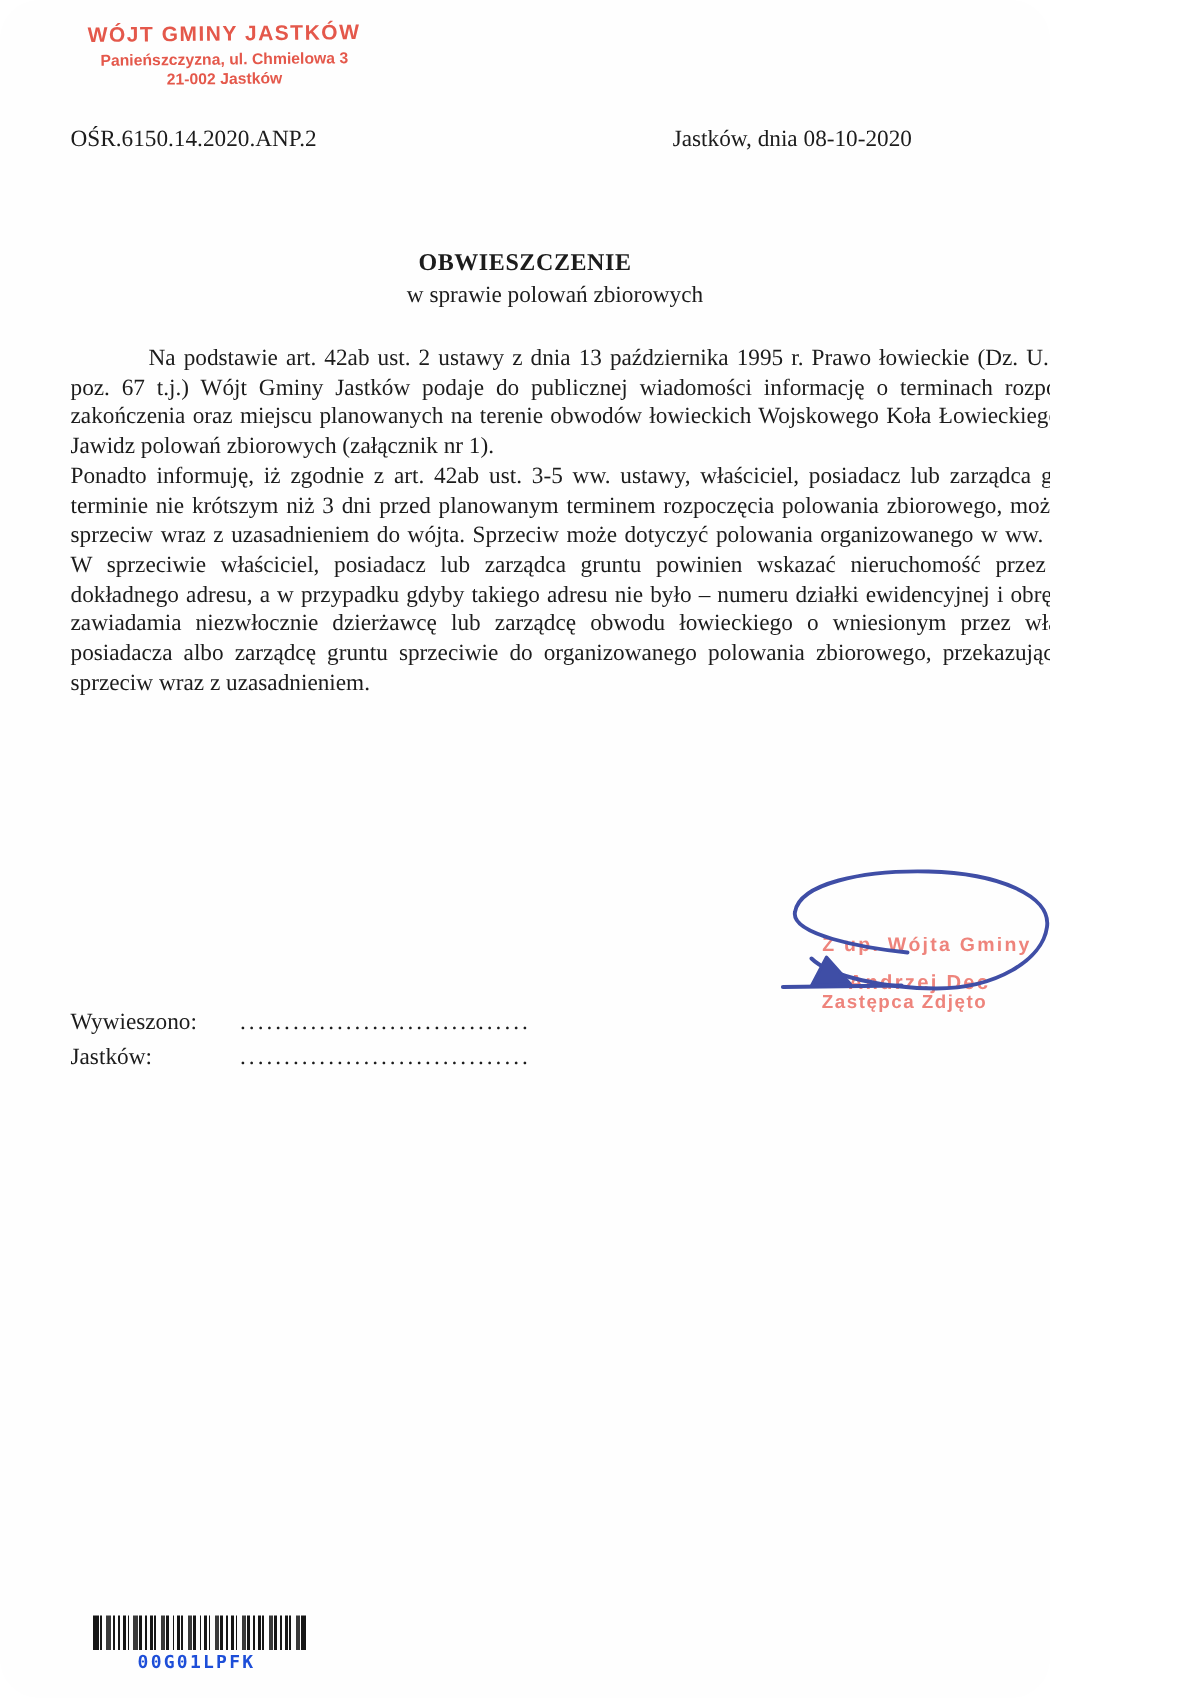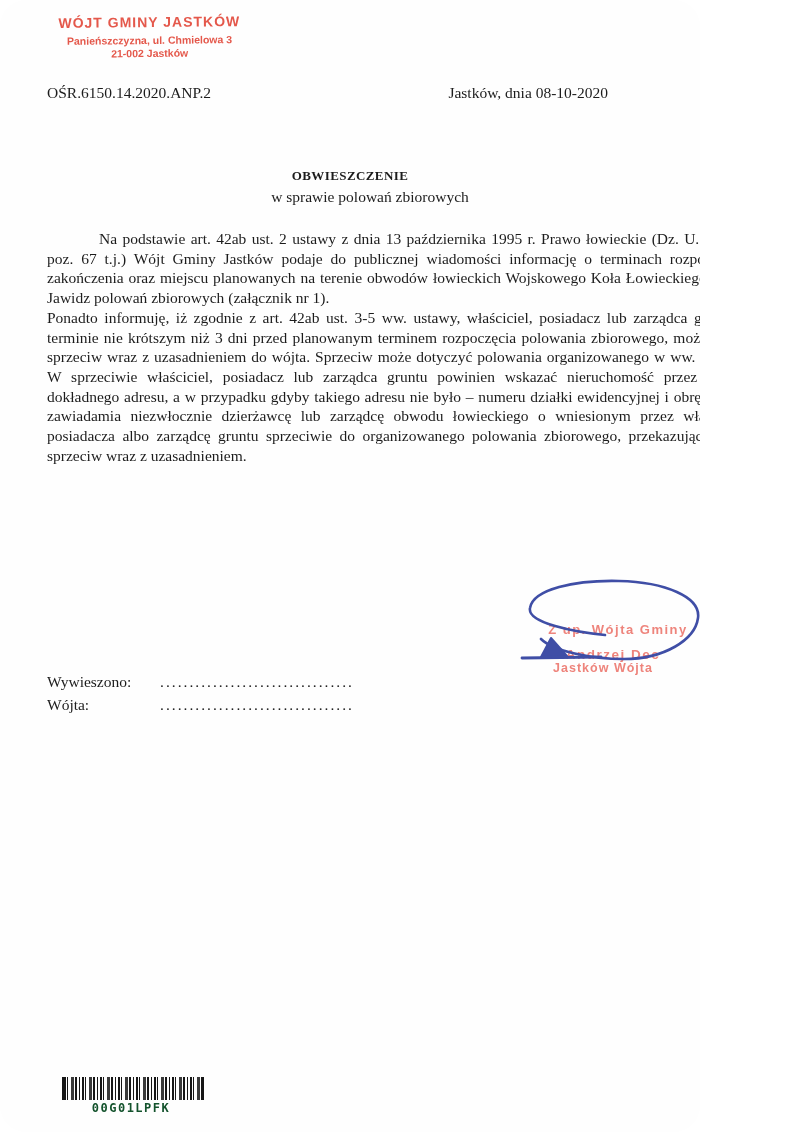--- a/index.html
+++ b/index.html
@@ -25,21 +25,21 @@
   .office-stamp .l2{font-size:10.5px;font-weight:600;line-height:14px;margin-top:2px;}
   .office-stamp .l3{font-size:10.5px;font-weight:600;line-height:13px;}
   
   .ref-row{
     position:absolute;top:84px;left:47px;right:92px;
     display:flex;justify-content:space-between;
     font-size:15.5px;
   }
   
   .title-block{position:absolute;top:166px;left:0;width:100%;text-align:center;}
-  .title-block .t1{font-size:13px;font-weight:bold;letter-spacing:.4px;line-height:20px;}
+  .title-block .t1{font-size:16px;font-weight:bold;letter-spacing:.4px;line-height:20px;}
   .title-block .t2{font-size:15.5px;line-height:20px;margin-top:1px;padding-left:40px;}
   .title-block .t3{font-size:15.5px;line-height:20px;}
   
   .body-text{
     position:absolute;top:229px;left:47px;width:709px;
     font-size:15.5px;line-height:19.7px;text-align:justify;
   }
   .body-text p{margin:0;}
   .body-text p.indent{text-indent:52px;}
   
@@ -66,21 +66,21 @@
       #161616 0 2px,#fdfdfd 2px 3px,
       #161616 3px 4px,#fdfdfd 4px 7px,
       #3a3a3a 7px 10px,#fdfdfd 10px 11px,
       #161616 11px 13px,#fdfdfd 13px 15px,
       #161616 15px 16px,#fdfdfd 16px 18px);
     border-left:2px solid #161616;border-right:2px solid #161616;
   }
   .barcode-text{
     font-family:"DejaVu Sans Mono", monospace;
     font-size:12px;font-weight:bold;letter-spacing:1.5px;
-    color:#14532d;margin-top:1px;
+    color:#1d4ed8;margin-top:1px;
   }
 </style>
 </head>
 <body>
 
 <div class="page">
 
   <div class="office-stamp">
     <div class="l1">WÓJT GMINY JASTKÓW</div>
     <div class="l2">Panieńszczyzna, ul. Chmielowa 3</div>
@@ -99,36 +99,36 @@
 
   <div class="body-text">
     <p class="indent">Na podstawie art. 42ab ust. 2 ustawy z dnia 13 października 1995 r. Prawo łowieckie (Dz. U. z 2020r. poz. 67 t.j.) Wójt Gminy Jastków podaje do publicznej wiadomości informację o terminach rozpoczęcia i zakończenia oraz miejscu planowanych na terenie obwodów łowieckich Wojskowego Koła Łowieckiego Nr 138 Jawidz polowań zbiorowych (załącznik nr 1).</p>
     <p>Ponadto informuję, iż zgodnie z art. 42ab ust. 3-5 ww. ustawy, właściciel, posiadacz lub zarządca gruntu, w terminie nie krótszym niż 3 dni przed planowanym terminem rozpoczęcia polowania zbiorowego, może zgłosić sprzeciw wraz z uzasadnieniem do wójta. Sprzeciw może dotyczyć polowania organizowanego w ww. terminie. W sprzeciwie właściciel, posiadacz lub zarządca gruntu powinien wskazać nieruchomość przez podanie dokładnego adresu, a w przypadku gdyby takiego adresu nie było – numeru działki ewidencyjnej i obrębu. Wójt zawiadamia niezwłocznie dzierżawcę lub zarządcę obwodu łowieckiego o wniesionym przez właściciela, posiadacza albo zarządcę gruntu sprzeciwie do organizowanego polowania zbiorowego, przekazując mu ten sprzeciw wraz z uzasadnieniem.</p>
   </div>
 
   <div class="sig">
     <div class="sig-stamp">
       <div class="s1">Z up. Wójta Gminy</div>
       <div class="s2">Andrzej Dec</div>
-      <div class="s3">Jastków Wójta</div>
+      <div class="s3">Zastępca Zdjęto</div>
     </div>
     <svg class="sig-ink" width="205" height="110" viewBox="0 0 205 110">
       <path d="M 92 59 C 62 56 14 47 17 32 C 20 13 62 4 106 5 C 152 6 188 21 185 42 C 182 64 151 83 111 83 C 78 83 40 75 28 63" fill="none" stroke="#3f4ea6" stroke-width="2.6" stroke-linecap="round"></path>
       <path d="M 9 82 L 88 81" fill="none" stroke="#3f4ea6" stroke-width="2.8" stroke-linecap="round"></path>
       <path d="M 28 81 L 38 62 L 54 80 Z" fill="#3f4ea6" stroke="#3f4ea6" stroke-width="2" stroke-linejoin="round"></path>
     </svg>
   </div>
 
   <div class="posted-block">
     <div class="posted-row">
       <span class="lbl">Wywieszono:</span>
       <span class="dots">.................................</span>
     </div>
     <div class="posted-row">
-      <span class="lbl">Wójta:</span>
+      <span class="lbl">Jastków:</span>
       <span class="dots">.................................</span>
     </div>
   </div>
 
   <div class="barcode-wrap">
     <div class="barcode-bars"></div>
     <div class="barcode-text">00G01LPFK</div>
   </div>
 
 </div>

